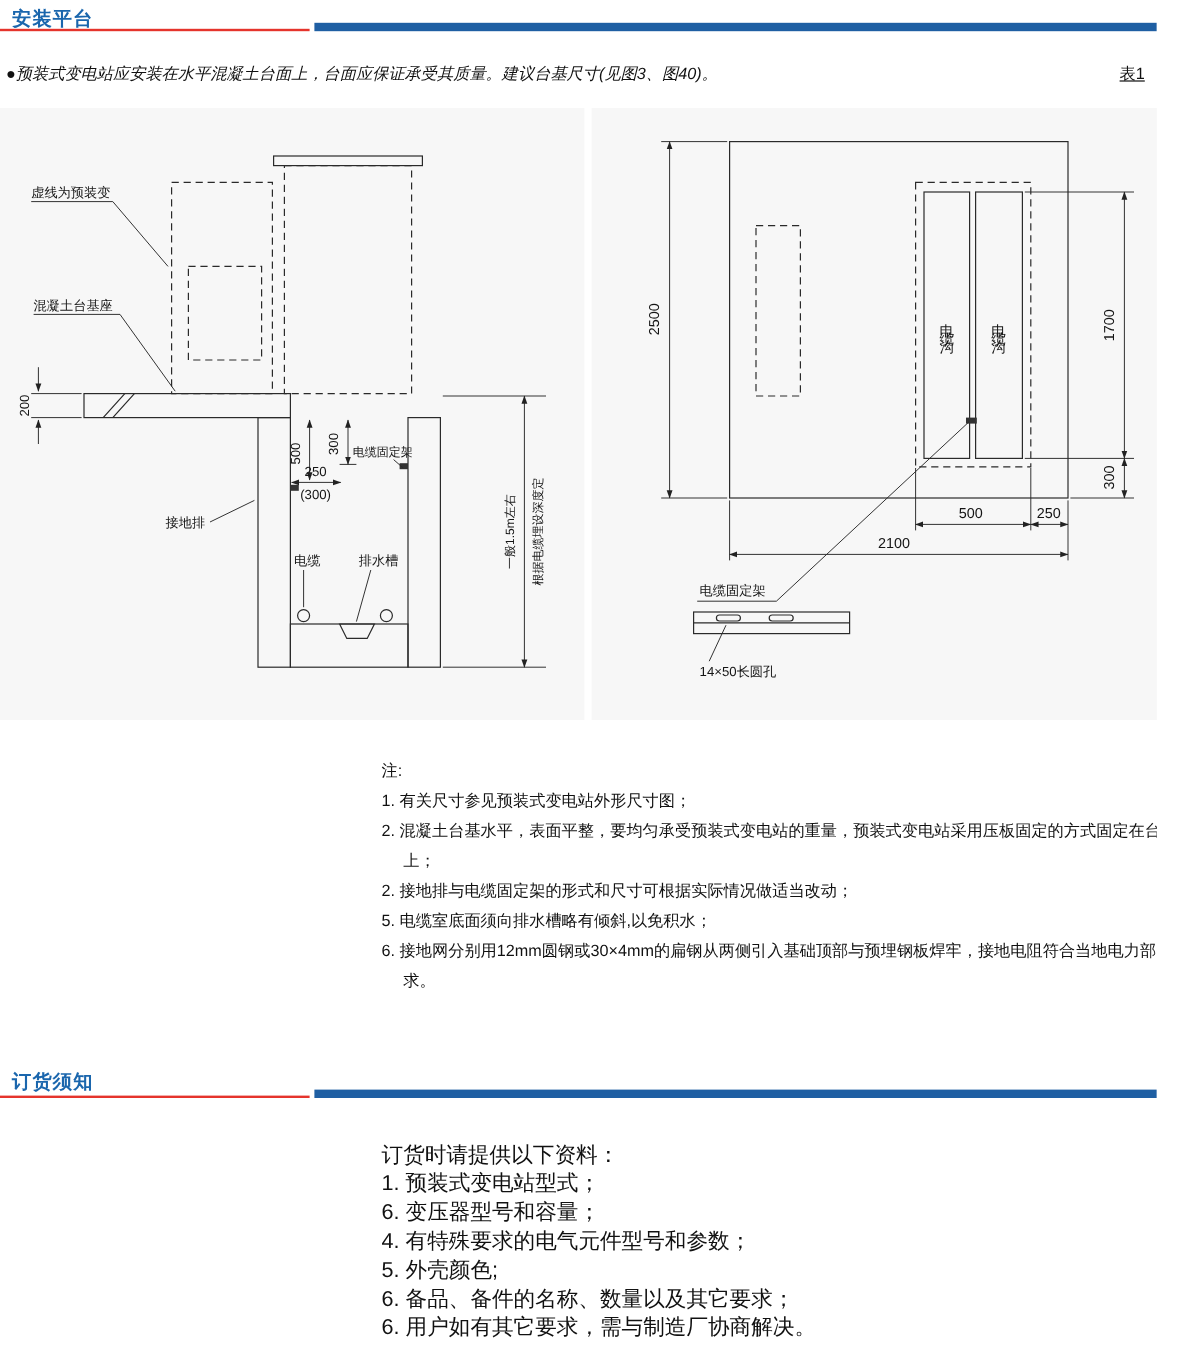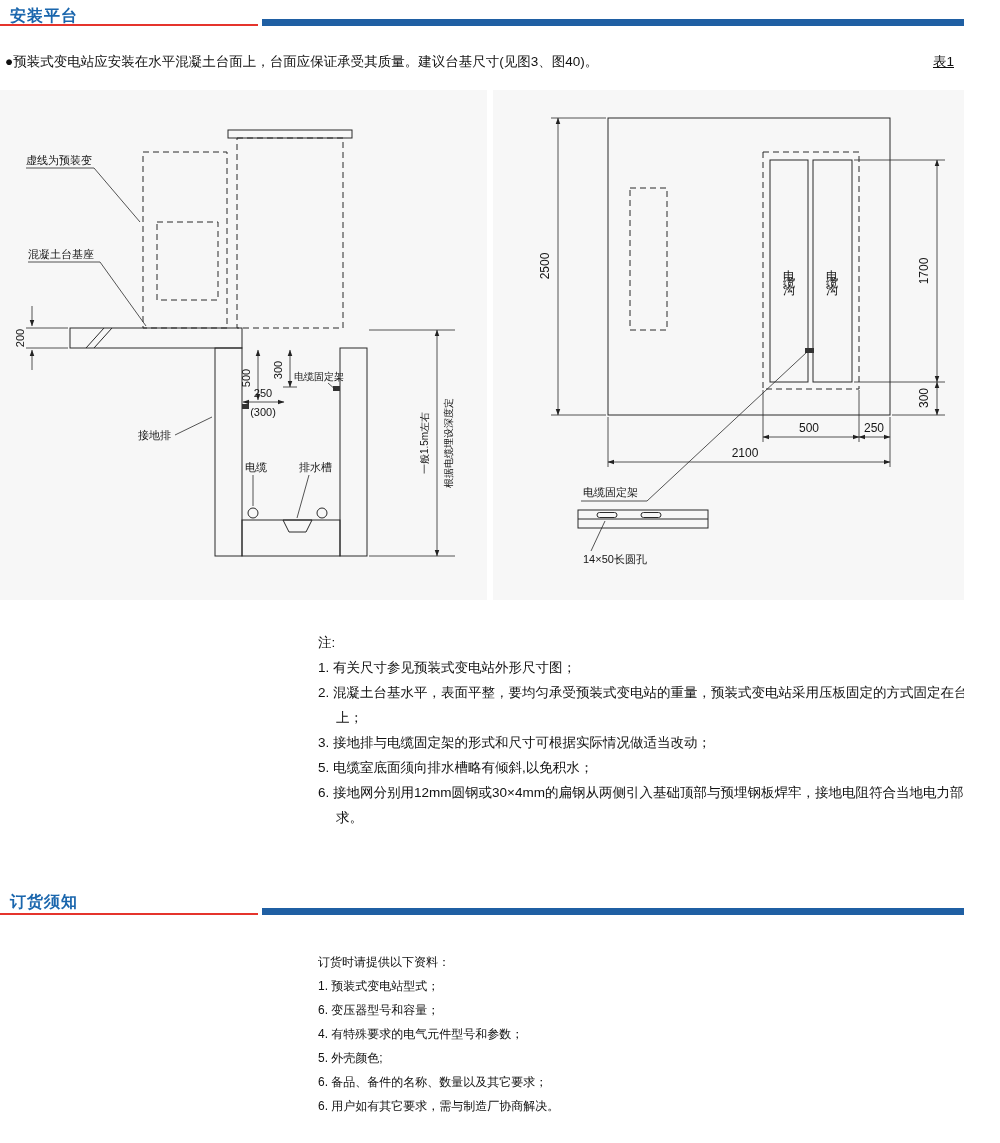--- a/index.html
+++ b/index.html
@@ -4,37 +4,37 @@
 <style>
   html,body{margin:0;padding:0;}
   body{width:1000px;height:1143px;background:#ffffff;color:#111;
        font-family:"Liberation Sans","DejaVu Sans",sans-serif;}
   .page{position:relative;width:964px;height:1143px;overflow:hidden;background:#fff;}
 
   .sec-head{position:absolute;left:10px;font-size:16px;font-weight:600;color:#1a66ad;letter-spacing:1px;}
   .rule-red{position:absolute;left:0;width:258px;height:2px;background:#e5342c;}
   .rule-blue{position:absolute;left:262px;right:0;height:7px;background:#1f5fa3;}
 
-  .intro{position:absolute;left:5px;top:53px;font-size:13.5px;}
+  .intro{position:absolute;left:5px;top:53px;font-size:13.5px;font-style:italic;}
   .table-label{position:absolute;right:10px;top:53px;font-size:13.5px;text-decoration:underline;}
 
   .panel{position:absolute;top:90px;height:510px;background:#f7f7f7;}
   .panel-left{left:0;width:487px;}
   .panel-right{left:493px;width:507px;}
   .panel svg{display:block;width:100%;height:100%;}
 
   svg text{fill:#151515;stroke:none;font-family:"Liberation Sans","DejaVu Sans",sans-serif;}
   .ln{stroke:#2a2a2a;stroke-width:1;fill:none;}
   .dim{stroke:#2a2a2a;stroke-width:0.8;fill:none;}
   .dash{stroke-dasharray:6 4;}
   .vtext{writing-mode:vertical-rl;text-orientation:upright;letter-spacing:7px;}
 
   .notes{position:absolute;left:318px;top:630px;width:676px;font-size:13.5px;line-height:25px;}
   .note-item{padding-left:18px;text-indent:-18px;}
-  .order{position:absolute;left:318px;top:950px;font-size:12px;line-height:24px;}
+  .order{position:absolute;left:318px;top:950px;font-size:18px;line-height:24px;}
 </style>
 </head>
 <body>
 
 <div class="page">
 
   <div class="sec-head" style="top:6px">安装平台</div>
   <div class="rule-blue" style="top:19px"></div>
   <div class="rule-red" style="top:24px"></div>
 
@@ -186,21 +186,21 @@
         <text x="90" y="473">14×50长圆孔</text>
         <line class="dim" x1="98" y1="461" x2="112" y2="431"></line>
       </g>
     </svg>
   </div>
 
   <div class="notes">
     <div>注:</div>
     <div class="note-item">1. 有关尺寸参见预装式变电站外形尺寸图；</div>
     <div class="note-item">2. 混凝土台基水平，表面平整，要均匀承受预装式变电站的重量，预装式变电站采用压板固定的方式固定在台基上；</div>
-    <div class="note-item">3. 接地排与电缆固定架的形式和尺寸可根据实际情况做适当改动；</div>
+    <div class="note-item">2. 接地排与电缆固定架的形式和尺寸可根据实际情况做适当改动；</div>
     <div class="note-item">5. 电缆室底面须向排水槽略有倾斜,以免积水；</div>
     <div class="note-item">6. 接地网分别用12mm圆钢或30×4mm的扁钢从两侧引入基础顶部与预埋钢板焊牢，接地电阻符合当地电力部门要求。</div>
   </div>
 
   <div class="sec-head" style="top:892px">订货须知</div>
   <div class="rule-blue" style="top:908px"></div>
   <div class="rule-red" style="top:913px"></div>
 
   <div class="order">
     <div>订货时请提供以下资料：</div>

